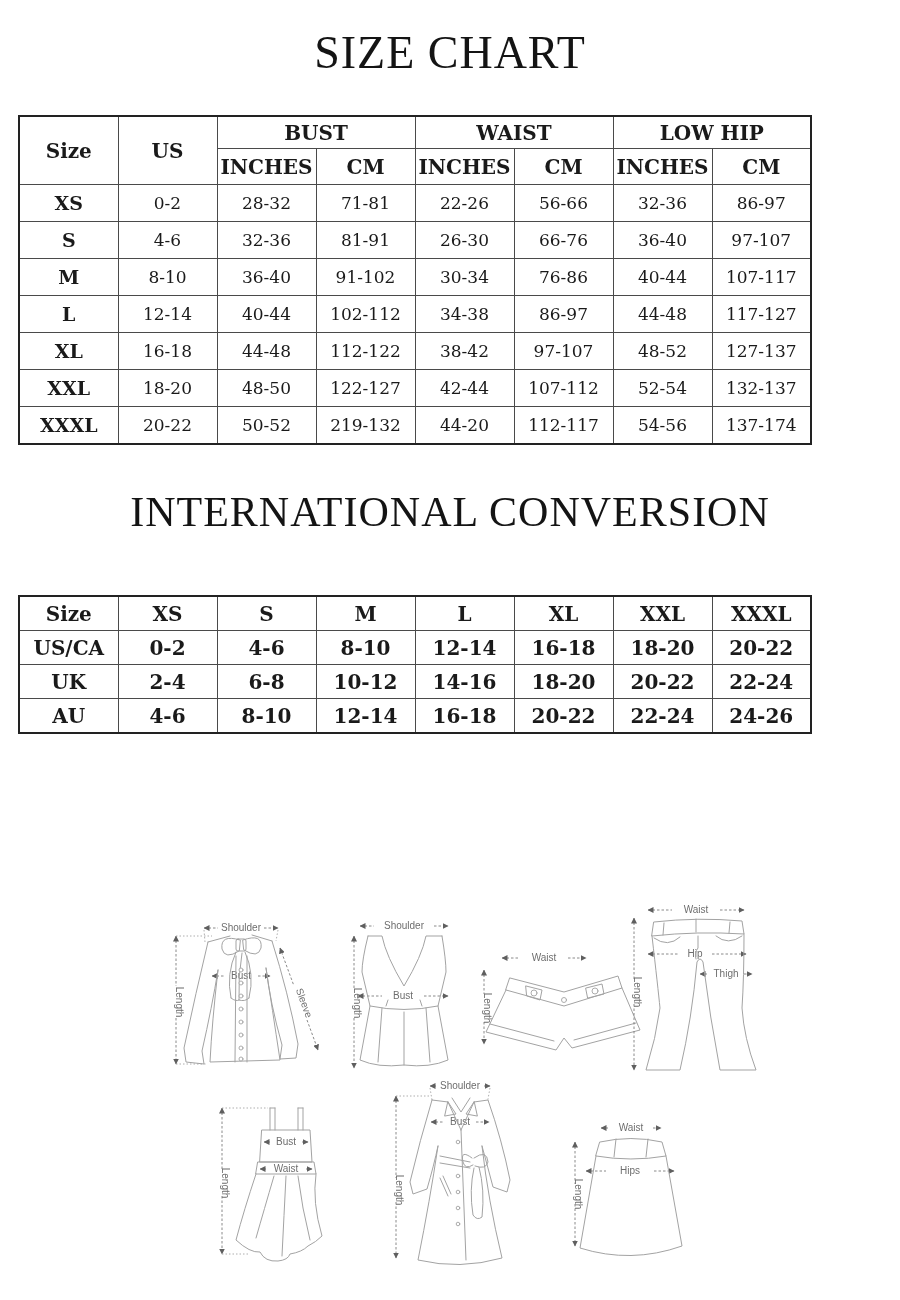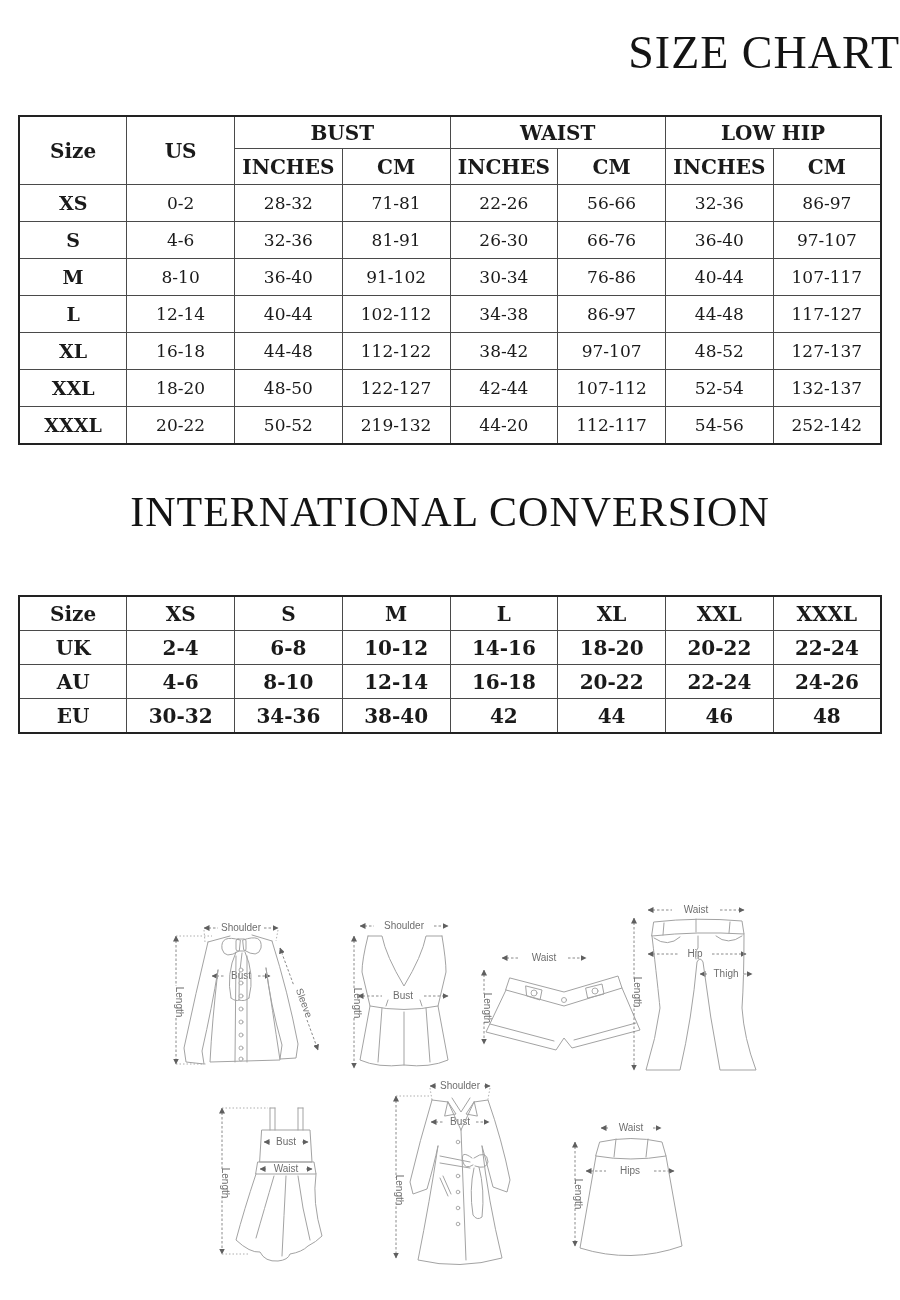--- a/index.html
+++ b/index.html
@@ -4,26 +4,26 @@
 <style>
   html,body { margin:0; padding:0; background:#ffffff; }
   .page {
     position:relative; width:900px; height:1300px; background:#ffffff;
     font-family:"Liberation Serif", serif; color:#1a1a1a; overflow:hidden;
   }
   .title {
     position:absolute; left:0; width:100%; text-align:center; margin:0;
     font-weight:normal; color:#141414; letter-spacing:1px; white-space:nowrap;
   }
-  #size-chart-title   { top:26px;  font-size:46px;text-align:right; }
+  #size-chart-title   { top:26px;  font-size:46px; }
   #conversion-title   { top:488px; font-size:42px; }
   #measure-title      { top:808px; font-size:42px; }
 
   table {
-    position:absolute; left:18px; width:864px;
+    position:absolute; left:18px; width:794px;
     border-collapse:collapse; table-layout:fixed;
     font-family:"DejaVu Serif", serif; background:#fff;
     border:2px solid #222;
     padding-left:38px;
   }
   th, td { border:1px solid #4a4a4a; text-align:center; vertical-align:middle; padding:0; }
 
   #size-table { top:115px; }
   #size-table th { font-size:20px; font-weight:bold; }
   #size-table tr.group-row th { height:31px; }
@@ -129,21 +129,21 @@
         <td>132-137</td>
       </tr>
       <tr>
         <td class="size-col">XXXL</td>
         <td>20-22</td>
         <td>50-52</td>
         <td>219-132</td>
         <td>44-20</td>
         <td>112-117</td>
         <td>54-56</td>
-        <td>252-142</td>
+        <td>137-174</td>
       </tr>
     </tbody>
   </table>
 
   <h2 class="title" id="conversion-title">INTERNATIONAL CONVERSION</h2>
 
   <table id="conv-table">
     <thead>
       <tr>
         <th>Size</th>
@@ -151,48 +151,48 @@
         <th>S</th>
         <th>M</th>
         <th>L</th>
         <th>XL</th>
         <th>XXL</th>
         <th>XXXL</th>
       </tr>
     </thead>
     <tbody>
       <tr>
+        <td>US/CA</td>
+        <td>0-2</td>
+        <td>4-6</td>
+        <td>8-10</td>
+        <td>12-14</td>
+        <td>16-18</td>
+        <td>18-20</td>
+        <td>20-22</td>
+      </tr>
+      <tr>
         <td>UK</td>
         <td>2-4</td>
         <td>6-8</td>
         <td>10-12</td>
         <td>14-16</td>
         <td>18-20</td>
         <td>20-22</td>
         <td>22-24</td>
       </tr>
       <tr>
         <td>AU</td>
         <td>4-6</td>
         <td>8-10</td>
         <td>12-14</td>
         <td>16-18</td>
         <td>20-22</td>
         <td>22-24</td>
         <td>24-26</td>
-      </tr>
-      <tr>
-        <td>EU</td>
-        <td>30-32</td>
-        <td>34-36</td>
-        <td>38-40</td>
-        <td>42</td>
-        <td>44</td>
-        <td>46</td>
-        <td>48</td>
       </tr>
     </tbody>
   </table>
 
 
   <svg width="0" height="0" style="position:absolute" aria-hidden="true">
     <defs>
       <marker id="arr" viewBox="0 0 6 6" markerWidth="6" markerHeight="6" refX="5.5" refY="3" orient="auto-start-reverse" markerUnits="userSpaceOnUse">
         <path d="M0,0 L6,3 L0,6 Z" fill="#5f5f5f"></path>
       </marker>

